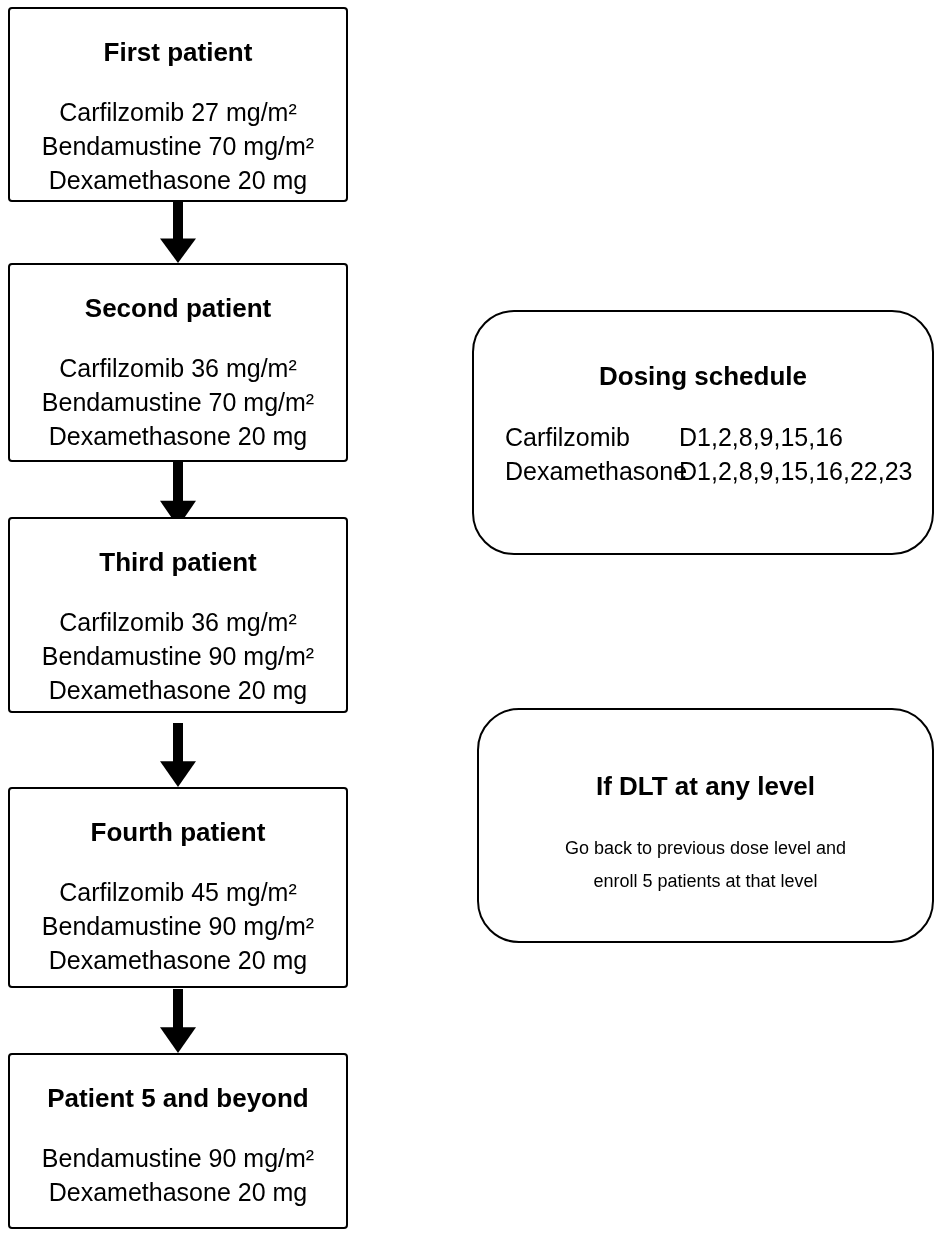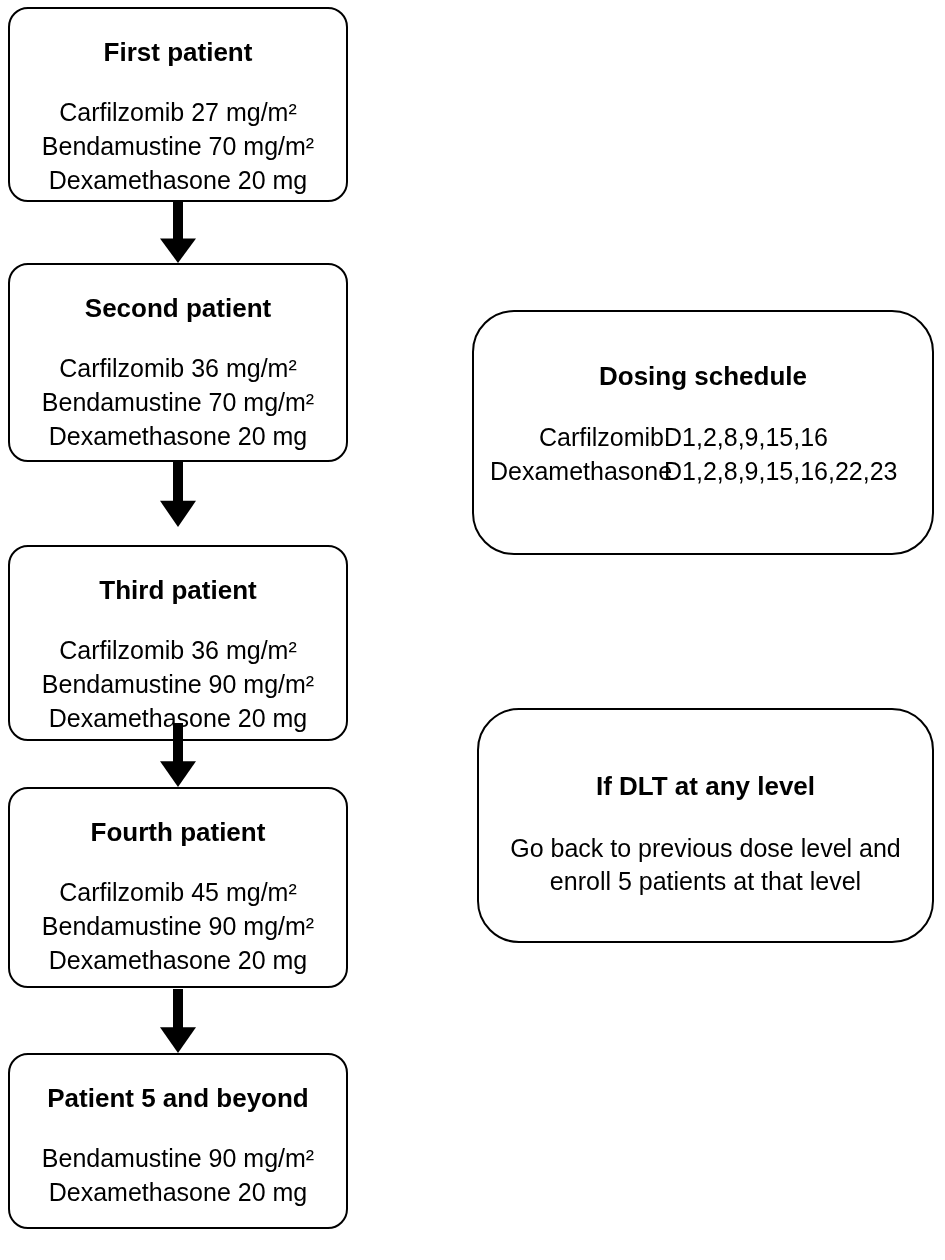--- a/index.html
+++ b/index.html
@@ -12,21 +12,21 @@
     font-family: "Liberation Sans", "DejaVu Sans", sans-serif;
     color: #000000;
     overflow: hidden;
   }
   .step-box {
     position: absolute;
     left: 8px;
     width: 340px;
     background: #ffffff;
     border: 2px solid #000000;
-    border-radius: 20px;
+    border-radius: 4px;
     text-align: center;
   }
   .box-title {
     font-weight: bold;
     font-size: 26px;
     line-height: 32px;
     margin-top: 27px;
   }
   .dose-lines { margin-top: 27px; }
   .dose-line {
@@ -47,35 +47,35 @@
   #dosing-box { left: 472px; top: 310px; width: 462px; height: 245px; }
   #dlt-box    { left: 477px; top: 708px; width: 457px; height: 235px; }
   .side-title {
     font-weight: bold;
     font-size: 26px;
     line-height: 32px;
     text-align: center;
   }
   #dosing-box .side-title { margin-top: 48px; }
   #dlt-box .side-title { margin-top: 60px; }
-  .schedule-rows { margin-top: 28px; padding-left: 16px; text-align: right; }
+  .schedule-rows { margin-top: 28px; padding-left: 31px; text-align: left; }
   .schedule-row { display: flex; }
   .schedule-drug {
     width: 174px;
     flex: 0 0 174px;
     font-size: 25px;
     line-height: 34px;
   }
   .schedule-days {
     font-size: 25px;
     line-height: 34px;
     white-space: nowrap;
   }
   .dlt-body { margin-top: 30px; text-align: center; }
-  .dlt-line { font-size: 25px; line-height: 33px; }
+  .dlt-line { font-size: 18px; line-height: 33px; }
 </style>
 </head>
 <body>
 
 <div id="canvas">
 
   <div class="step-box" style="top:7px; height:195px;">
     <div class="box-title">First patient</div>
     <div class="dose-lines">
       <div class="dose-line">Carfilzomib 27 mg/m²</div>
@@ -96,21 +96,21 @@
       <div class="dose-line">Bendamustine 70 mg/m²</div>
       <div class="dose-line">Dexamethasone 20 mg</div>
     </div>
   </div>
 
   <svg class="arrow" style="top:462px; height:65px;" viewBox="0 0 36 62" preserveAspectRatio="none">
     <rect x="13" y="0" width="10" height="40" fill="#000000"></rect>
     <polygon points="0,37 36,37 18,62" fill="#000000"></polygon>
   </svg>
 
-  <div class="step-box" style="top:545px; height:196px;">
+  <div class="step-box" style="top:517px; height:196px;">
     <div class="box-title">Third patient</div>
     <div class="dose-lines">
       <div class="dose-line">Carfilzomib 36 mg/m²</div>
       <div class="dose-line">Bendamustine 90 mg/m²</div>
       <div class="dose-line">Dexamethasone 20 mg</div>
     </div>
   </div>
 
   <svg class="arrow" style="top:723px; height:64px;" viewBox="0 0 36 62" preserveAspectRatio="none">
     <rect x="13" y="0" width="10" height="40" fill="#000000"></rect>

